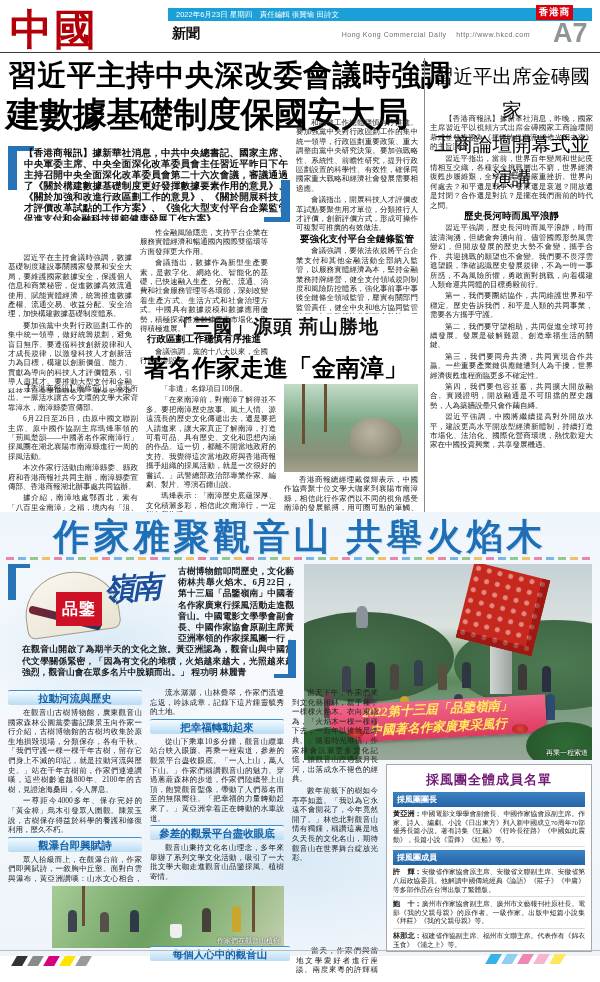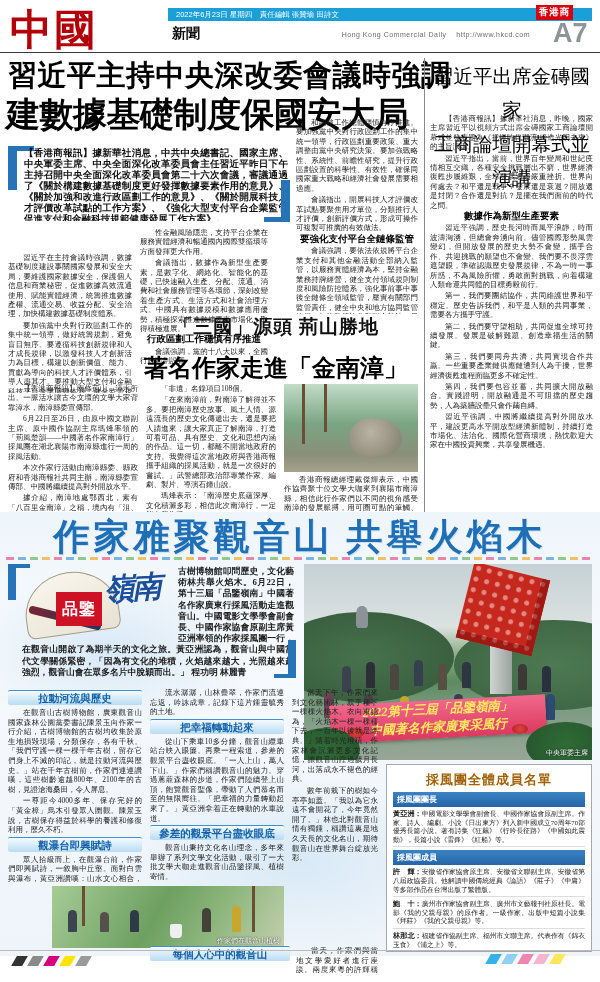--- a/index.html
+++ b/index.html
@@ -82,21 +82,21 @@
      background:linear-gradient(120deg,#a6cc96 0%,#6da061 45%,#8fb77e 70%,#c3cfae 100%);}
   .trunk{position:absolute;width:3px;background:#6b4f35;}
   .bucket{position:absolute;left:118px;top:38px;width:12px;height:14px;background:#efefef;border-radius:2px 2px 4px 4px;}
   
   .photo-nz{width:134px;height:88px;overflow:hidden;position:relative;margin-bottom:3px;
      background:linear-gradient(180deg,#c2dcc8 0%,#7aa583 45%,#8a8f7a 80%,#a6a18c 100%);}
   .stone{position:absolute;left:66px;top:34px;width:52px;height:40px;background:radial-gradient(circle at 40% 35%,#b9b4a4,#7e7a6a);border-radius:45% 55% 50% 40%;}
   
   .members{left:386px;top:764px;width:206px;height:188px;background:#fff;border:1px solid #a8a8a8;
      box-sizing:border-box;padding:4px 6px;overflow:hidden;}
-  .mtitle{text-align:center;color:#a16207;font-size:13px;font-weight:900;letter-spacing:1px;margin:2px 0 3px 0;}
+  .mtitle{text-align:center;color:#701a75;font-size:13px;font-weight:900;letter-spacing:1px;margin:2px 0 3px 0;}
   .mbar{background:linear-gradient(180deg,#3c83c4,#2565a8);color:#fff;font-family:"Liberation Sans",sans-serif;
      font-weight:bold;font-size:8px;padding:2px 4px;margin:2px 0 3px 0;}
   .mentry{font-size:6.8px;line-height:8.6px;color:#222;margin-bottom:3px;border-bottom:1px solid #ddd;padding-bottom:2px;}
   .mentry b{font-size:7.2px;}
   
   .regline{left:0;top:950px;width:600px;height:1px;background:#bbb;}
   .stripe{position:absolute;width:11px;height:10px;transform:skewX(-30deg);}
 </style>
 </head>
 <body>
@@ -141,21 +141,21 @@
       </p>
   </div>
 
   <div class="abs sg">
     <div class="k">「三國」源頭  荊山勝地</div>
     <div class="h">著名作家走進「金南漳」</div>
   </div>
   <div class="abs bodycol jt" style="left:8px;top:384px;width:130px;height:130px;">
     <p>【香港商報訊】南條荊山，漳水所出。一脈活水讓古今文壇的文學大家背靠漳水，南漳縣委宣傳部。</p>
     <p>6月22日至26日，由原中國文聯副主席、原中國作協副主席瑪烽率領的「荊風楚韻——中國著名作家南漳行」採風團在湖北襄陽市南漳縣進行一周的採風活動。</p>
-    <p>本次作家行活動由南漳縣委、縣政府和香港商報社共同主辦，南漳縣委宣傳部、中國將繼續提高對外開放水平。</p>
+    <p>本次作家行活動由南漳縣委、縣政府和香港商報社共同主辦，南漳縣委宣傳部、香港商報湖北辦事處共同協辦。</p>
     <p>據介紹，南漳地處鄂西北，素有「八百里金南漳」之稱，境內有「沮、漳、蠻、淯」四大水系，水庫139座、大小河流187條，森林覆蓋率超過70%，擁有林特產品7大類1500多個品種，可供開發旅遊資源110多處。南漳是楚文化發祥地、三國故事源頭、和氏璧的故鄉、中國古山寨之鄉、世界灌溉工程遺產長渠（白起渠）所在地，被納入各級</p>
   </div>
   <div class="abs bodycol jt" style="left:146px;top:384px;width:130px;height:130px;">
     <p>「非遺」名錄項目108個。</p>
     <p>「在來南漳前，對南漳了解得並不多。要把南漳歷史故事、風土人情、源遠流長的歷史文化傳遞出去，還是要把人請進來，讓大家真正了解南漳，打造可看可品、具有歷史、文化和思想內涵的作品。這一切，都離不開當地政府的支持。我覺得這次當地政府與香港商報攜手組織的採風活動，就是一次很好的嘗試。」武警總部政治部專業作家、編劇、製片、導演石鐘山說。</p>
     <p>瑪烽表示：「南漳歷史底蘊深厚、文化積澱多彩，相信此次南漳行，一定能有所收穫。」</p>
   </div>
   <div class="abs" style="left:284px;top:384px;width:134px;height:130px;overflow:hidden;">
     <div class="photo-nz">
       <div class="trunk" style="left:18px;top:0;height:60px;"></div>
@@ -168,21 +168,21 @@
   </div>
 
   <div class="abs vrule"></div>
   <div class="abs br-head">
     <div>習近平出席金磚國家</div>
     <div>工商論壇開幕式並演講</div>
   </div>
   <div class="abs br-body bodycol jt">
     <p>【香港商報訊】據新華社消息，昨晚，國家主席習近平以視頻方式出席金磚國家工商論壇開幕式並發表題為《把握時代潮流 締造光明未來》的主旨演講。</p>
     <p>習近平指出，當前，世界百年變局和世紀疫情相互交織，各種安全挑戰層出不窮，世界經濟復甦步履維艱，全球發展遭遇嚴重挫折。世界向何處去？和平還是戰爭？發展還是衰退？開放還是封閉？合作還是對抗？是擺在我們面前的時代之問。</p>
-    <p class="ssub">數據作為新型生產要素</p>
+    <p class="ssub">歷史長河時而風平浪靜</p>
     <p>習近平強調，歷史長河時而風平浪靜，時而波濤洶湧，但總會奔湧向前。儘管國際形勢風雲變幻，但開放發展的歷史大勢不會變，攜手合作、共迎挑戰的願望也不會變。我們要不畏浮雲遮望眼，準確認識歷史發展規律，不為一時一事所惑，不為風險所懼，勇敢面對挑戰，向着構建人類命運共同體的目標勇毅前行。</p>
     <p>第一，我們要團結協作，共同維護世界和平穩定。歷史告訴我們，和平是人類的共同事業，需要各方攜手守護。</p>
     <p>第二，我們要守望相助，共同促進全球可持續發展。發展是破解難題、創造幸福生活的關鍵。</p>
     <p>第三，我們要同舟共濟，共同實現合作共贏。一些重要產業鏈供應鏈遭到人為干擾，世界經濟復甦進程面臨更多不確定性。</p>
     <p>第四，我們要包容並蓄，共同擴大開放融合。實踐證明，開放融通是不可阻擋的歷史趨勢，人為築牆設壘只會作繭自縛。</p>
     <p>習近平強調，中國將繼續提高對外開放水平，建設更高水平開放型經濟新體制，持續打造市場化、法治化、國際化營商環境，熱忱歡迎大家在中國投資興業，共享發展機遇。</p>
   </div>
 
   <div class="abs feat-bg">
     <div class="feat-wm abs" style="left:-40px;top:60px;width:300px;height:160px;"></div>
@@ -227,21 +227,21 @@
     <div class="person" style="left:196px;top:132px;background:#35383f;"></div>
     <div class="person" style="left:242px;top:130px;background:#2f4a72;"></div>
     <div class="banner">
       <div>2022第十三屆「品鑒嶺南」</div>
       <div>中國著名作家廣東采風行</div>
     </div>
     <div class="greens" style="left:-14px;bottom:-12px;width:70px;height:44px;"></div>
     <div class="greens" style="right:-14px;bottom:-10px;width:80px;height:48px;"></div>
     <div class="flower" style="left:44px;bottom:22px;width:16px;height:10px;"></div>
     <div class="flower" style="right:64px;bottom:26px;width:16px;height:10px;"></div>
-    <div class="ph-cap">中央軍委主席</div>
+    <div class="ph-cap">再乘一程索道</div>
   </div>
 
   <div class="abs fcol jt" style="left:8px;top:688px;width:134px;height:194px;">
     <div class="fsub">拉動河流與歷史</div>
     <p>在觀音山古樹博物館，廣東觀音山國家森林公園黨委書記陳景玉向作家一行介紹，古樹博物館的古樹均收集於原生地損毀現場，分類保存，各有千秋。「我們守護一棵一棵千年古樹，留存它們身上不滅的印記，就是拉動河流與歷史。」站在千年古樹前，作家們連連讚嘆，這些樹齡逾越800年、2100年的古樹，見證滄海桑田，令人屏息。</p>
     <p>一尊距今4000多年、保存完好的「黃金樟」烏木引發眾人圍觀。陳景玉說，古樹保存得益於科學的養護和修復利用，歷久不朽。</p>
     <div class="fsub">觀瀑台即興賦詩</div>
     <p>眾人拾級而上，在觀瀑台前，作家們即興賦詩，一敘胸中丘壑。面對白雲與瀑布，黃亞洲讚嘆：山水文心相合，詩意撲面而來。</p>
   </div>
   <div class="abs fcol jt" style="left:150px;top:688px;width:134px;height:194px;">

